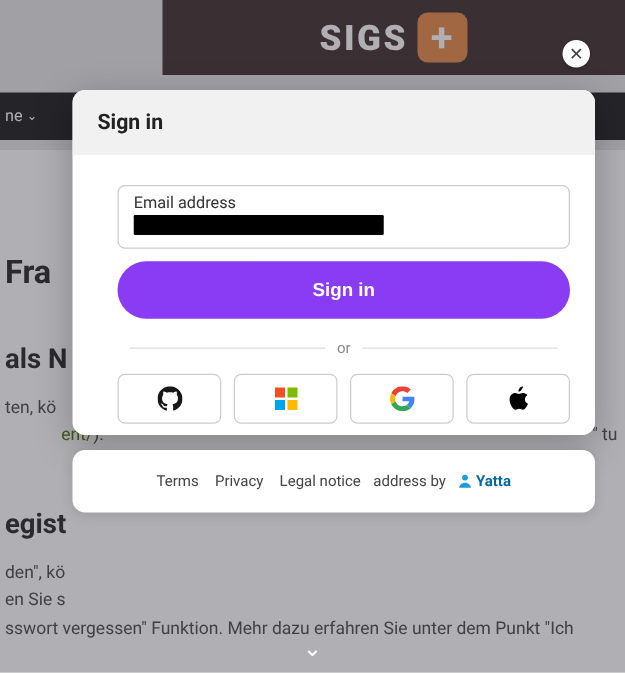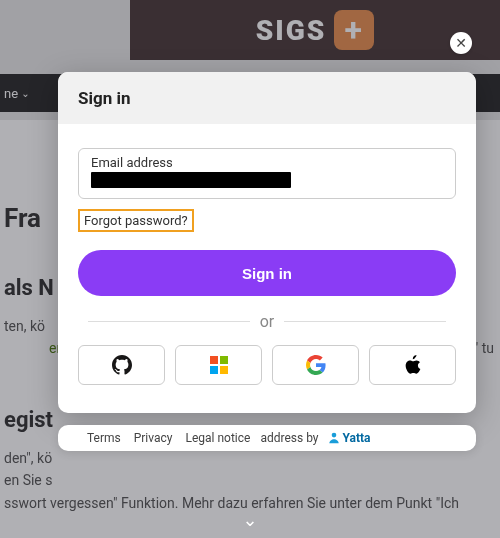--- a/index.html
+++ b/index.html
@@ -108,21 +108,22 @@
     overflow: hidden;
   }
   .modal-header {
     background: #f1f1f1;
     padding: 16px 20px;
     font-weight: 700;
     font-size: 17px;
     color: #222;
   }
   .modal-body {
-    padding: 24px 20px 28px 20px;
+    padding: 24px 20px 9px 20px;
+    margin-left: 16px;
   }
   .field {
     border: 1px solid #ccc;
     border-radius: 6px;
     padding: 6px 12px 8px 12px;
     margin-bottom: 10px;
     position: relative;
   }
   .field.focused {
     border: 1.5px solid #a88df5;
@@ -174,21 +175,21 @@
     height: 46px;
     font-size: 15px;
     font-weight: 700;
     cursor: pointer;
   }
   .or-div {
     display: flex;
     align-items: center;
     margin: 16px 0 14px 0;
     color: #888;
-    font-size: 16px;
+    font-size: 12px;
   }
   .or-div::before, .or-div::after {
     content: "";
     flex: 1;
     height: 1px;
     background: #ddd;
     margin: 0 10px;
   }
   .socials {
     display: flex;
@@ -202,25 +203,25 @@
     background: #fff;
     display: flex;
     align-items: center;
     justify-content: center;
     cursor: pointer;
   }
   .footer-bar {
     margin-top: 12px;
     background: #fff;
     border-radius: 10px;
-    height: 26px;
+    height: 50px;
     display: flex;
     align-items: center;
     padding: 0 29px;
-    justify-content: flex-start;
+    justify-content: center;
     font-size: 12px;
     color: #444;
     box-shadow: 0 2px 10px rgba(0,0,0,0.12);
   }
   .footer-links span { margin-right: 10px; cursor: pointer; }
   .powered { display: flex; align-items: center; color: #444; }
   .powered .brand { color: #0369a1; font-weight: 700; margin-left: 4px; display:flex; align-items:center; }
   .chevron-down {
     position: absolute;
     left: 50%;
@@ -275,23 +276,20 @@
 <div class="modal-wrapper">
   <div class="modal">
     <div class="modal-header">Sign in</div>
     <div class="modal-body">
       <div class="field">
         <span class="field-label">Email address</span>
         <div class="field-value">
             <div class="redacted"></div>
           </div>
       </div>
-      <div class="forgot-wrap">
-        <span class="forgot">Forgot password?</span>
-      </div>
       <button class="signin-btn">Sign in</button>
       <div class="or-div">
           <span>or</span>
         </div>
       <div class="socials">
         <div class="social-btn">
           <svg viewBox="0 0 16 16" fill="#181717">
               <path d="M8 0C3.58 0 0 3.58 0 8c0 3.54 2.29 6.53 5.47 7.59.4.07.55-.17.55-.38 0-.19-.01-.82-.01-1.49-2.01.37-2.53-.49-2.69-.94-.09-.23-.48-.94-.82-1.13-.28-.15-.68-.52-.01-.53.63-.01 1.08.58 1.23.82.72 1.21 1.87.87 2.33.66.07-.52.28-.87.51-1.07-1.78-.2-3.64-.89-3.64-3.95 0-.87.31-1.59.82-2.15-.08-.2-.36-1.02.08-2.12 0 0 .67-.21 2.2.82.64-.18 1.32-.27 2-.27.68 0 1.36.09 2 .27 1.53-1.04 2.2-.82 2.2-.82.44 1.1.16 1.92.08 2.12.51.56.82 1.27.82 2.15 0 3.07-1.87 3.75-3.65 3.95.29.25.54.73.54 1.48 0 1.07-.01 1.93-.01 2.2 0 .21.15.46.55.38C13.71 14.53 16 11.53 16 8c0-4.42-3.58-8-8-8z"></path>
             </svg>
         </div>

